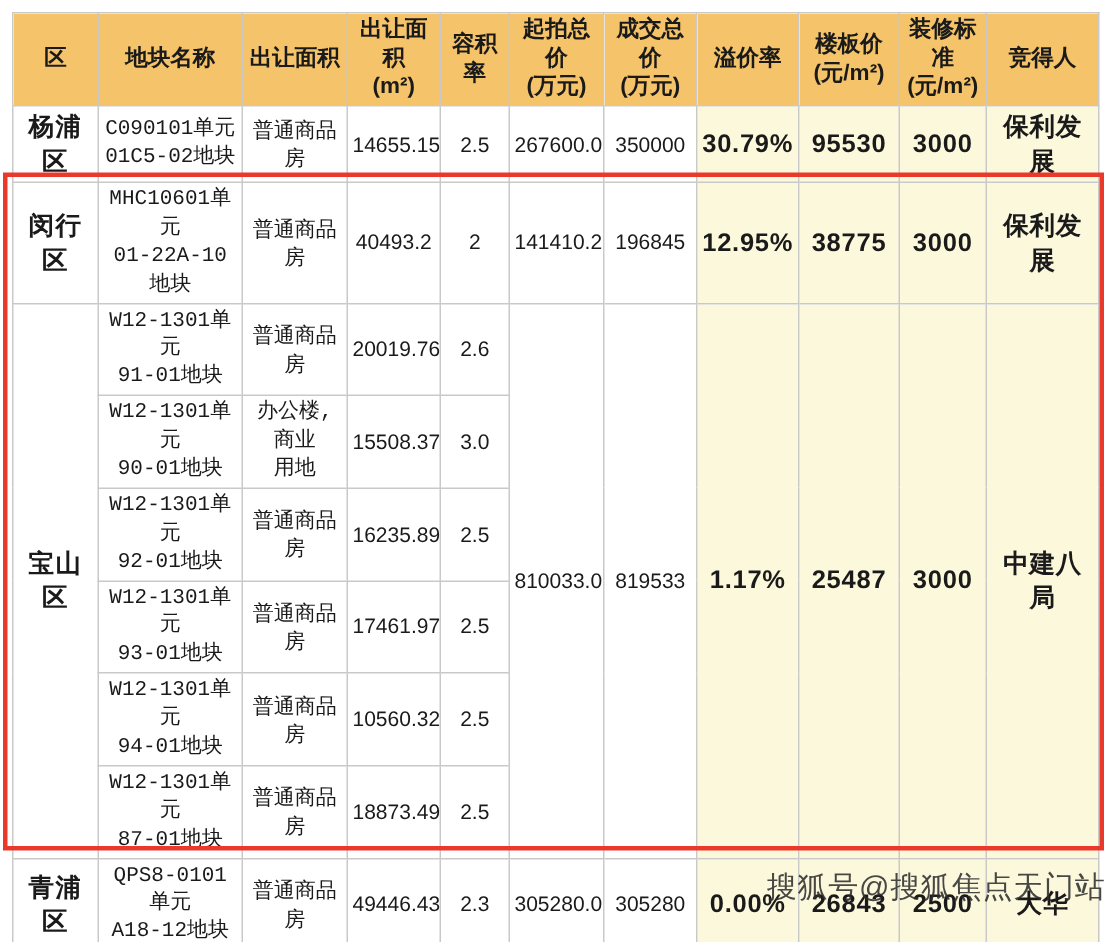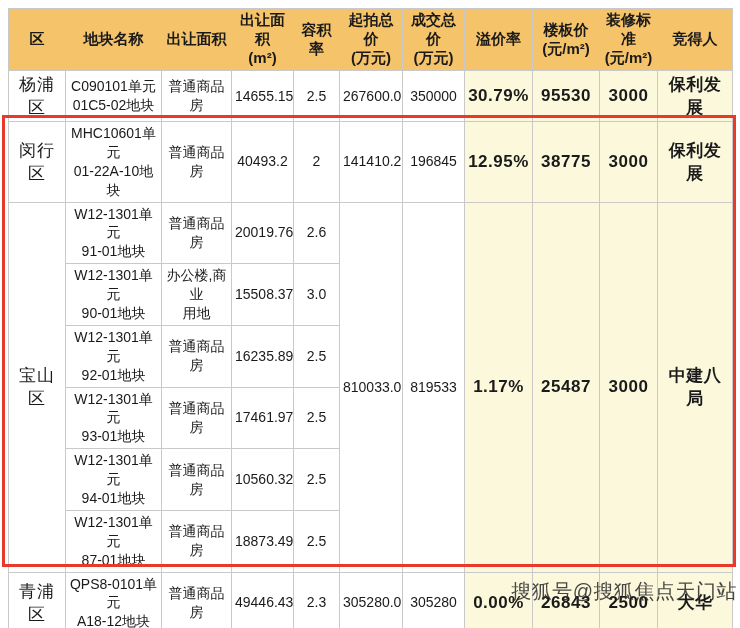--- a/index.html
+++ b/index.html
@@ -30,23 +30,23 @@
     font-size:15px;
     font-weight:700;
     line-height:1.25;
   }
   thead th .unit{display:block;font-weight:700;}
   tr.hdr{height:62px;}
   tr.r-yangpu{height:46px;}
   tr.r-minhang{height:62px;}
   tr.r-plot{height:55px;}
   tr.r-qingpu{height:55px;}
-  td.district{font-size:17px;font-weight:400;letter-spacing:1px;}
+  td.district{font-size:17px;font-weight:700;letter-spacing:1px;}
   td.small{font-size:14px;line-height:1.35;}
-  td.pre{white-space:pre-line;}
+  td.pre{white-space:pre-line;font-family:Liberation Mono, monospace;}
   td.em{
     background:var(--highlight-bg,#fcf8dc);
     font-size:17px;
     font-weight:700;
     letter-spacing:0.5px;
   }
   .red-box{
     position:absolute;
     left:2px;top:115px;
     width:734px;height:452px;

